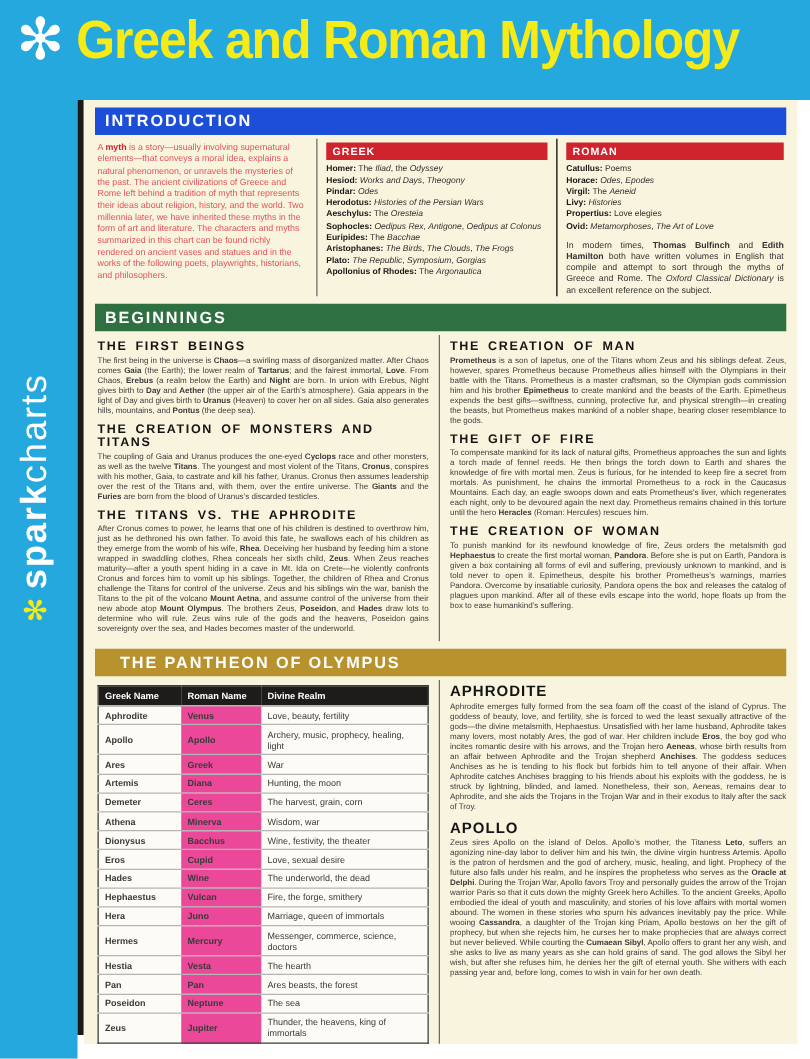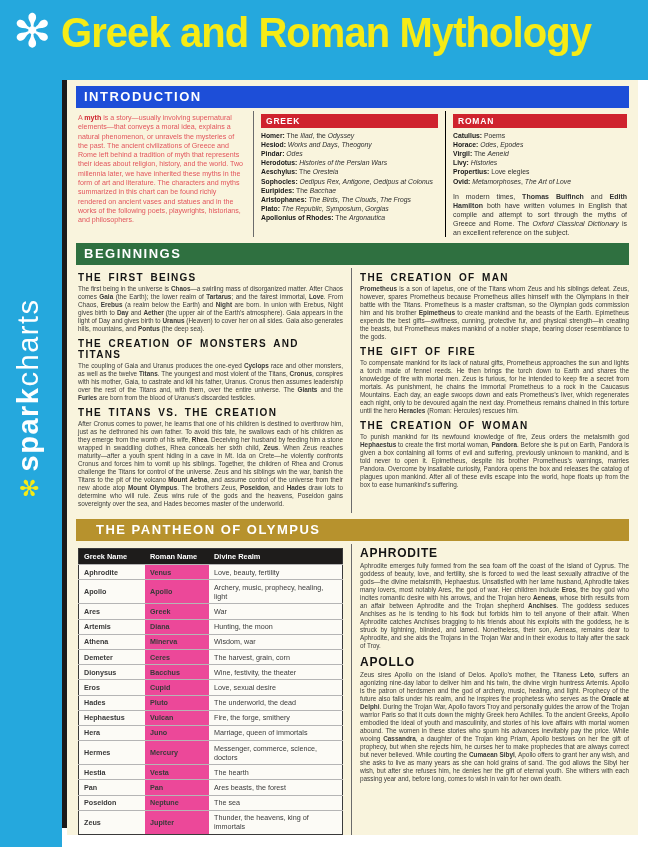--- a/index.html
+++ b/index.html
@@ -133,21 +133,21 @@
             <h3 class="subhead">THE FIRST BEINGS</h3>
             <p class="body">The first being in the universe is <b>Chaos</b>—a swirling mass of disorganized matter. After Chaos comes <b>Gaia</b> (the Earth); the lower realm of <b>Tartarus</b>; and the fairest immortal, <b>Love</b>. From Chaos, <b>Erebus</b> (a realm below the Earth) and <b>Night</b> are born. In union with Erebus, Night gives birth to <b>Day</b> and <b>Aether</b> (the upper air of the Earth’s atmosphere). Gaia appears in the light of Day and gives birth to <b>Uranus</b> (Heaven) to cover her on all sides. Gaia also generates hills, mountains, and <b>Pontus</b> (the deep sea).</p>
           </section>
 
           <section class="sub">
             <h3 class="subhead">THE CREATION OF MONSTERS AND TITANS</h3>
             <p class="body">The coupling of Gaia and Uranus produces the one-eyed <b>Cyclops</b> race and other monsters, as well as the twelve <b>Titans</b>. The youngest and most violent of the Titans, <b>Cronus</b>, conspires with his mother, Gaia, to castrate and kill his father, Uranus. Cronus then assumes leadership over the rest of the Titans and, with them, over the entire universe. The <b>Giants</b> and the <b>Furies</b> are born from the blood of Uranus’s discarded testicles.</p>
           </section>
 
           <section class="sub">
-            <h3 class="subhead">THE TITANS VS. THE CREATION</h3>
+            <h3 class="subhead">THE TITANS VS. THE APHRODITE</h3>
             <p class="body">After Cronus comes to power, he learns that one of his children is destined to overthrow him, just as he dethroned his own father. To avoid this fate, he swallows each of his children as they emerge from the womb of his wife, <b>Rhea</b>. Deceiving her husband by feeding him a stone wrapped in swaddling clothes, Rhea conceals her sixth child, <b>Zeus</b>. When Zeus reaches maturity—after a youth spent hiding in a cave in Mt. Ida on Crete—he violently confronts Cronus and forces him to vomit up his siblings. Together, the children of Rhea and Cronus challenge the Titans for control of the universe. Zeus and his siblings win the war, banish the Titans to the pit of the volcano <b>Mount Aetna</b>, and assume control of the universe from their new abode atop <b>Mount Olympus</b>. The brothers Zeus, <b>Poseidon</b>, and <b>Hades</b> draw lots to determine who will rule. Zeus wins rule of the gods and the heavens, Poseidon gains sovereignty over the sea, and Hades becomes master of the underworld.</p>
           </section>
         </div>
       <div class="col-right">
 
           <section class="sub">
             <h3 class="subhead">THE CREATION OF MAN</h3>
             <p class="body"><b>Prometheus</b> is a son of Iapetus, one of the Titans whom Zeus and his siblings defeat. Zeus, however, spares Prometheus because Prometheus allies himself with the Olympians in their battle with the Titans. Prometheus is a master craftsman, so the Olympian gods commission him and his brother <b>Epimetheus</b> to create mankind and the beasts of the Earth. Epimetheus expends the best gifts—swiftness, cunning, protective fur, and physical strength—in creating the beasts, but Prometheus makes mankind of a nobler shape, bearing closer resemblance to the gods.</p>
           </section>
 
@@ -195,46 +195,46 @@
                 <td class="c-realm">War</td>
               </tr>
 
               <tr class="god-row">
                 <td class="c-greek">Artemis</td>
                 <td class="c-roman">Diana</td>
                 <td class="c-realm">Hunting, the moon</td>
               </tr>
 
               <tr class="god-row">
+                <td class="c-greek">Demeter</td>
+                <td class="c-roman">Ceres</td>
+                <td class="c-realm">The harvest, grain, corn</td>
+              </tr>
+
+              <tr class="god-row">
                 <td class="c-greek">Athena</td>
                 <td class="c-roman">Minerva</td>
                 <td class="c-realm">Wisdom, war</td>
               </tr>
 
               <tr class="god-row">
-                <td class="c-greek">Demeter</td>
-                <td class="c-roman">Ceres</td>
-                <td class="c-realm">The harvest, grain, corn</td>
-              </tr>
-
-              <tr class="god-row">
                 <td class="c-greek">Dionysus</td>
                 <td class="c-roman">Bacchus</td>
                 <td class="c-realm">Wine, festivity, the theater</td>
               </tr>
 
               <tr class="god-row">
                 <td class="c-greek">Eros</td>
                 <td class="c-roman">Cupid</td>
                 <td class="c-realm">Love, sexual desire</td>
               </tr>
 
               <tr class="god-row">
                 <td class="c-greek">Hades</td>
-                <td class="c-roman">Pluto</td>
+                <td class="c-roman">Wine</td>
                 <td class="c-realm">The underworld, the dead</td>
               </tr>
 
               <tr class="god-row">
                 <td class="c-greek">Hephaestus</td>
                 <td class="c-roman">Vulcan</td>
                 <td class="c-realm">Fire, the forge, smithery</td>
               </tr>
 
               <tr class="god-row">

